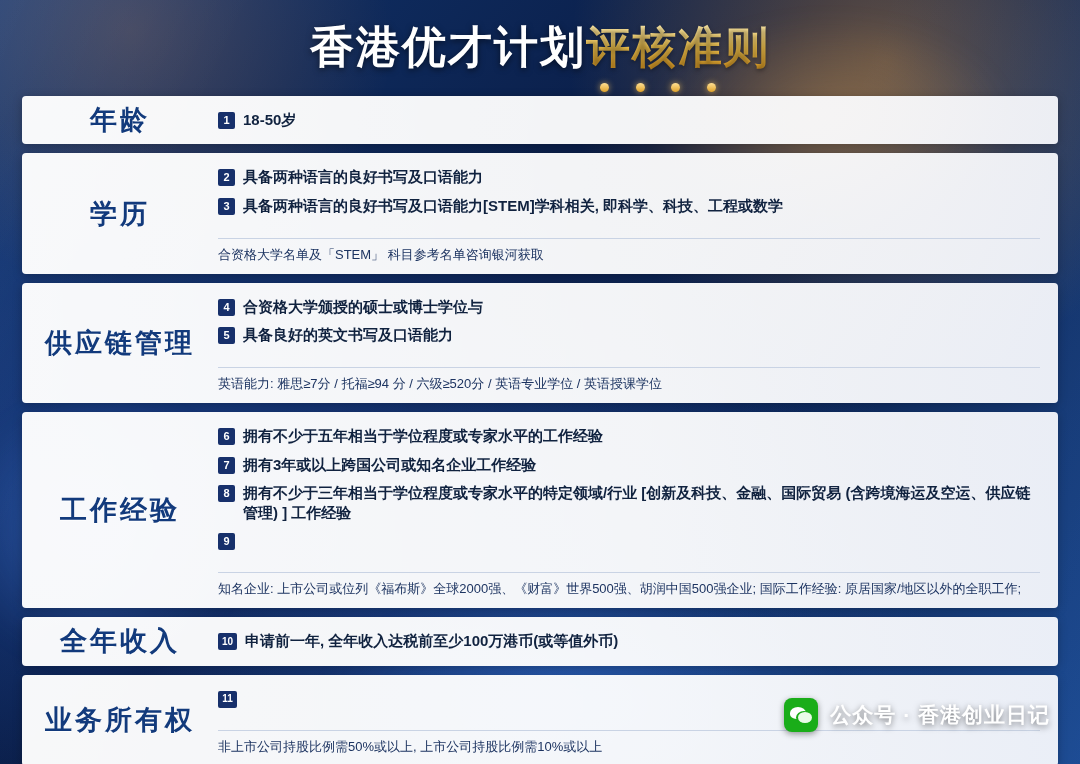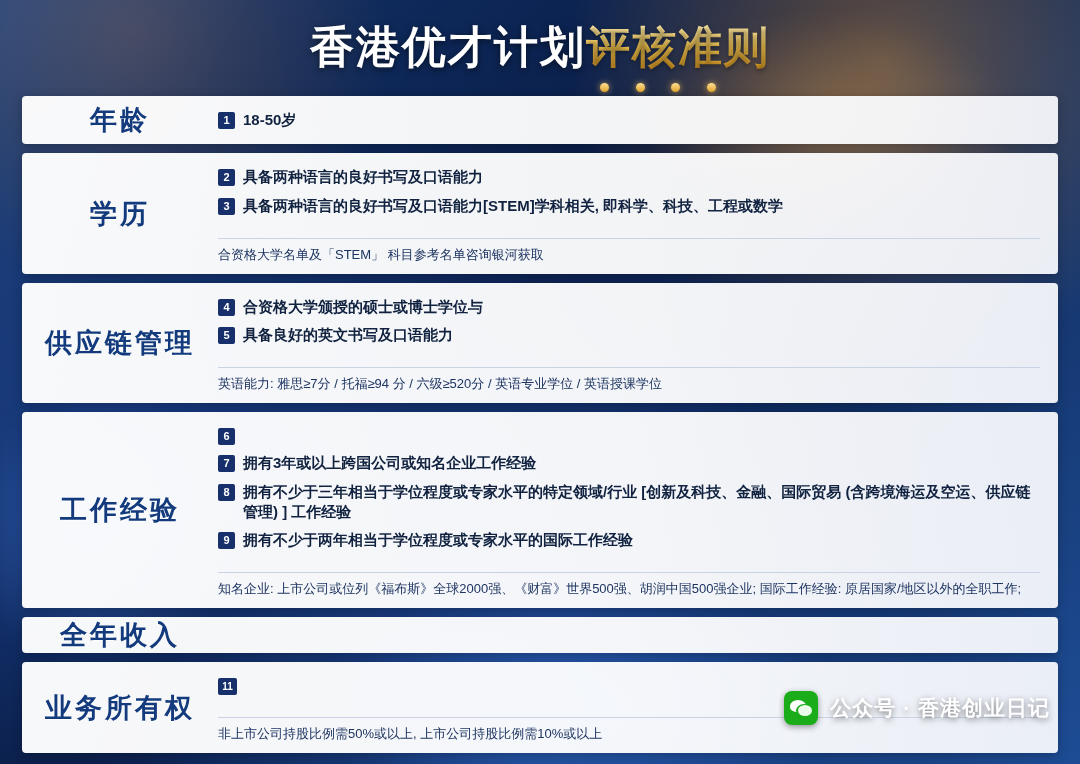--- a/index.html
+++ b/index.html
@@ -169,21 +169,21 @@
     border-top: 1px solid #c9d3e4;
     font-size: 13px;
     color: #1d3461;
     font-weight: normal;
   }
 
   
   .watermark {
     position: absolute;
     right: 30px;
-    bottom: 39px;
+    bottom: 32px;
     display: flex;
     align-items: center;
     gap: 12px;
     color: #ffffff;
     font-size: 21px;
     font-weight: bold;
     letter-spacing: 1px;
     text-shadow: 0 2px 6px rgba(0,0,0,0.5);
   }
   .wechat-icon {
@@ -271,40 +271,44 @@
         </div>
         <div class="note">英语能力: 雅思≥7分 / 托福≥94 分 / 六级≥520分 / 英语专业学位 / 英语授课学位</div>
       </div>
     </div>
 
     <div class="row">
       <div class="row-label">工作经验</div>
       <div class="row-body">
         <div class="item">
           <span class="num">6</span>
+          <span class="item-text">拥有不少于五年相当于学位程度或专家水平的工作经验</span>
         </div>
         <div class="item">
           <span class="num">7</span>
           <span class="item-text">拥有3年或以上跨国公司或知名企业工作经验</span>
         </div>
         <div class="item">
           <span class="num">8</span>
           <span class="item-text">拥有不少于三年相当于学位程度或专家水平的特定领域/行业 [创新及科技、金融、国际贸易 (含跨境海运及空运、供应链管理) ] 工作经验</span>
         </div>
         <div class="item">
           <span class="num">9</span>
-          <span class="item-text">拥有不少于两年相当于学位程度或专家水平的国际工作经验</span>
         </div>
         <div class="note">知名企业: 上市公司或位列《福布斯》全球2000强、《财富》世界500强、胡润中国500强企业; 国际工作经验: 原居国家/地区以外的全职工作;</div>
       </div>
     </div>
 
     <div class="row">
       <div class="row-label">全年收入</div>
       <div class="row-body">
+        <div class="item">
+          <span class="num wide">10</span>
+          <span class="item-text">申请前一年, 全年收入达税前至少100万港币(或等值外币)</span>
+        </div>
       </div>
     </div>
 
     <div class="row">
       <div class="row-label">业务所有权</div>
       <div class="row-body">
         <div class="item">
           <span class="num wide">11</span>
         </div>
         <div class="note">非上市公司持股比例需50%或以上, 上市公司持股比例需10%或以上</div>

